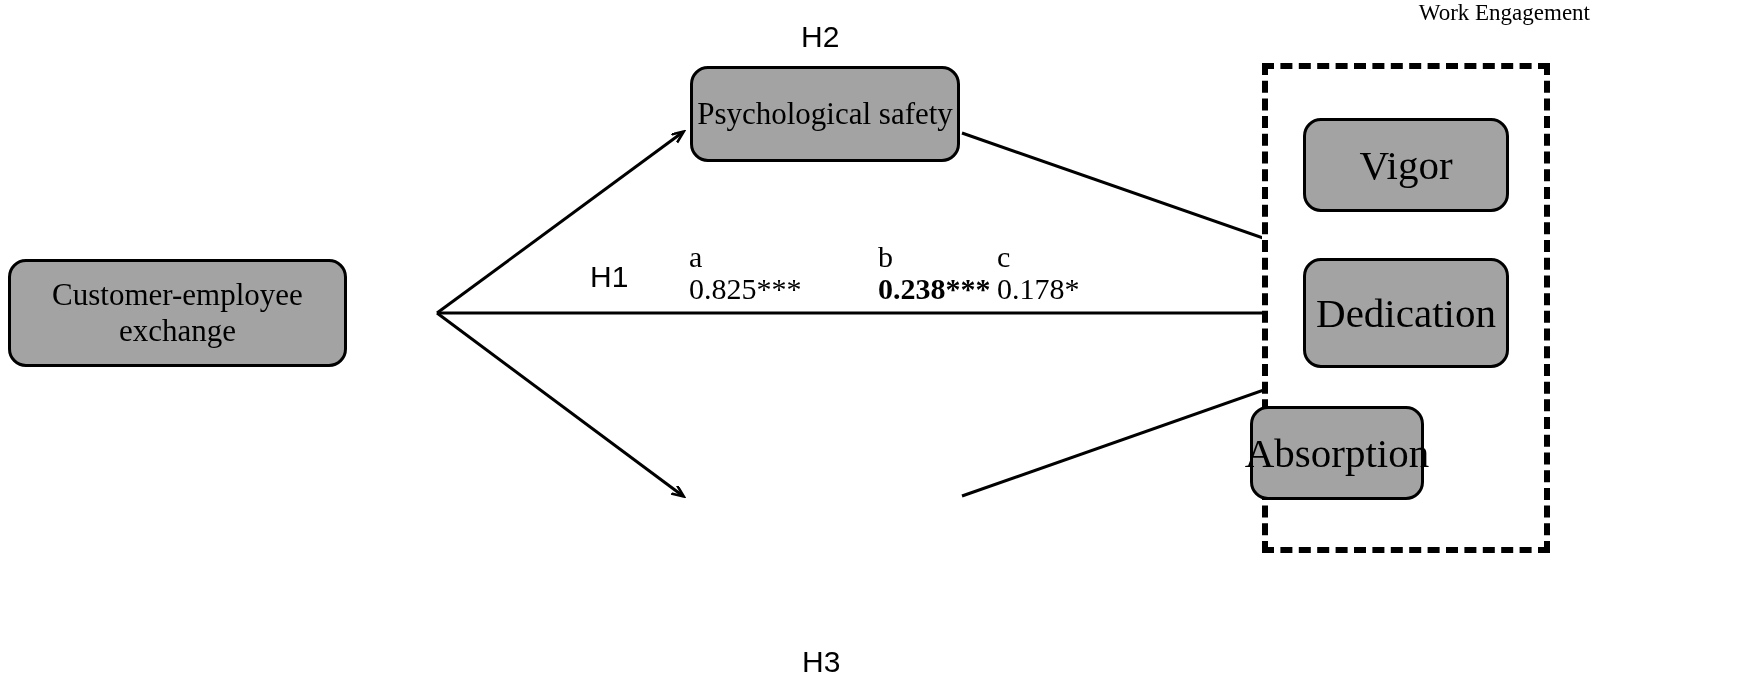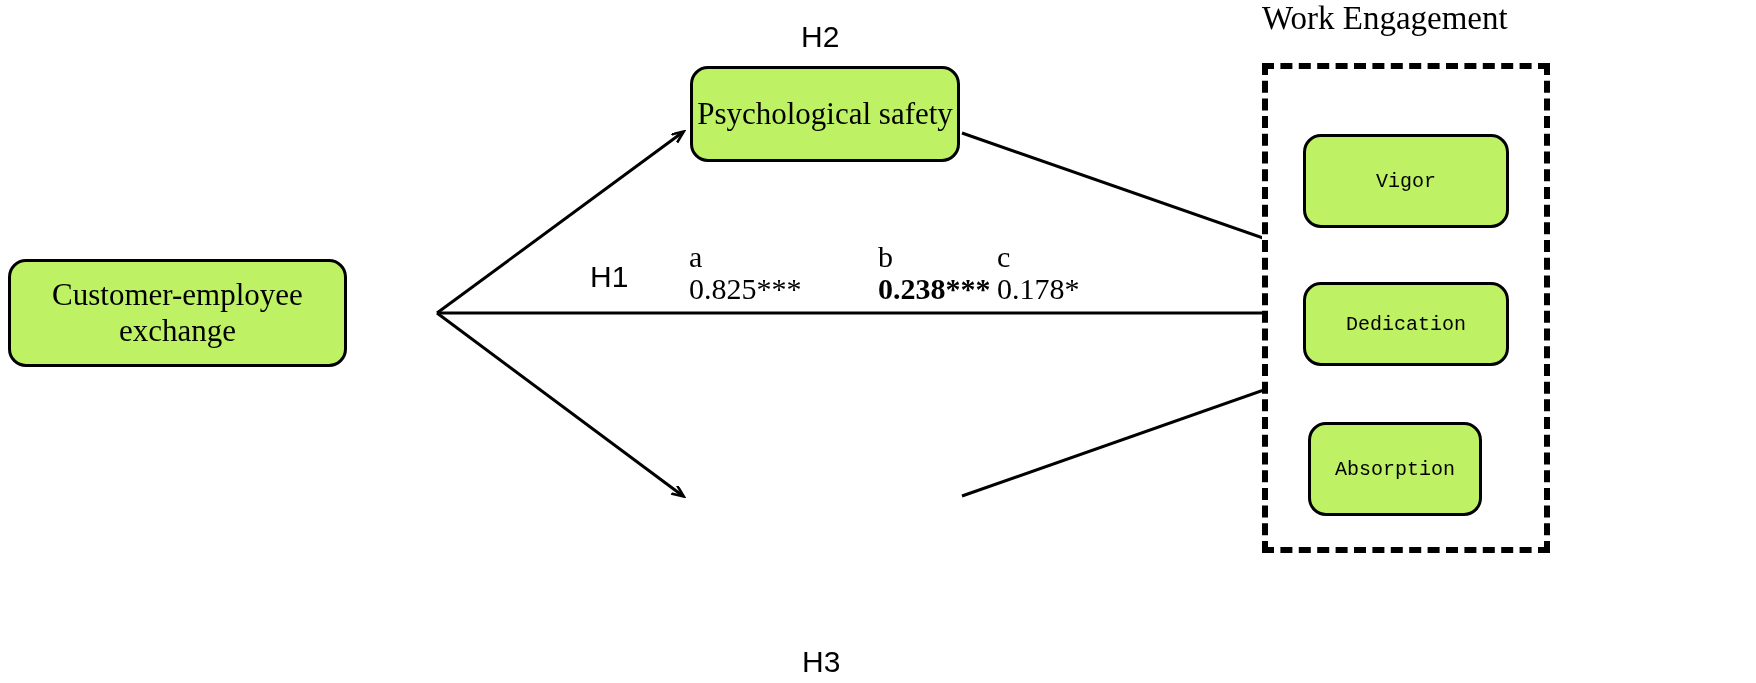--- a/index.html
+++ b/index.html
@@ -19,38 +19,37 @@
     position: absolute;
     left: 0;
     top: 0;
     width: 1756px;
     height: 683px;
     pointer-events: none;
   }
   .node {
     position: absolute;
     box-sizing: border-box;
-    background: #bef264;
+    background: #a3a3a3;
     border: 3px solid #000000;
     border-radius: 18px;
     display: flex;
     align-items: center;
     justify-content: center;
     text-align: center;
     color: #000000;
     z-index: 3;
   }
   .node.serif {
     font-family: "Liberation Serif", "DejaVu Serif", serif;
     font-size: 31px;
   }
   .node.sans {
-    font-family: Liberation Mono, monospace;
-    font-size: 20px;
-    margin-top: 16px;
+    font-family: Liberation Serif, serif;
+    font-size: 41px;
   }
   #node-cee {
     left: 8px;
     top: 259px;
     width: 339px;
     height: 108px;
   }
   #node-ps {
     left: 690px;
     top: 66px;
@@ -69,43 +68,43 @@
     top: 63px;
     width: 288px;
     height: 490px;
     box-sizing: border-box;
     border: 6px dashed #000000;
     background: #ffffff;
     z-index: 2;
   }
   #we-title {
     position: absolute;
-    left: 1262px;
+    left: 1302px;
     top: 0px;
     width: 288px;
-    text-align: left;
-    font-family: "Liberation Serif", "DejaVu Serif", serif;
-    font-size: 33px;
+    text-align: right;
+    font-family: "Liberation Serif", "DejaVu Serif", serif;
+    font-size: 23px;
     color: #000000;
     z-index: 4;
   }
   #node-vigor {
     left: 1303px;
     top: 118px;
     width: 206px;
     height: 94px;
   }
   #node-dedication {
     left: 1303px;
-    top: 266px;
+    top: 258px;
     width: 206px;
-    height: 84px;
+    height: 110px;
   }
   #node-absorption {
-    left: 1308px;
+    left: 1250px;
     top: 406px;
     width: 174px;
     height: 94px;
   }
   .lbl {
     position: absolute;
     color: #000000;
     z-index: 4;
     white-space: nowrap;
   }

